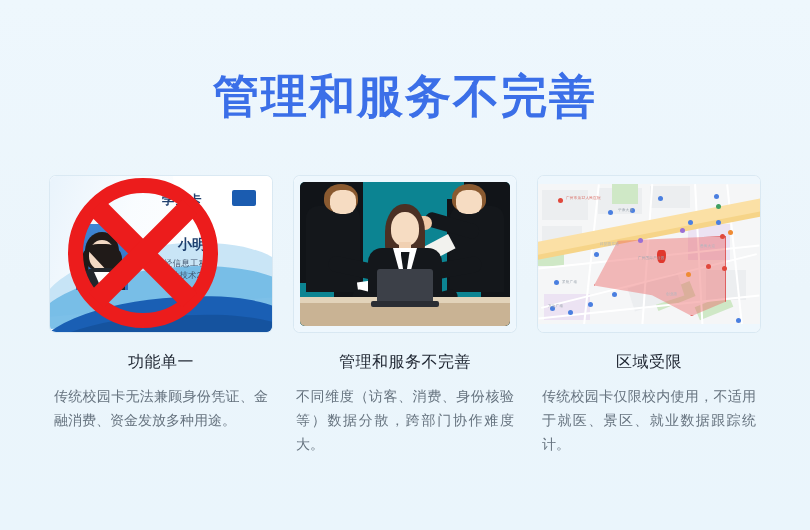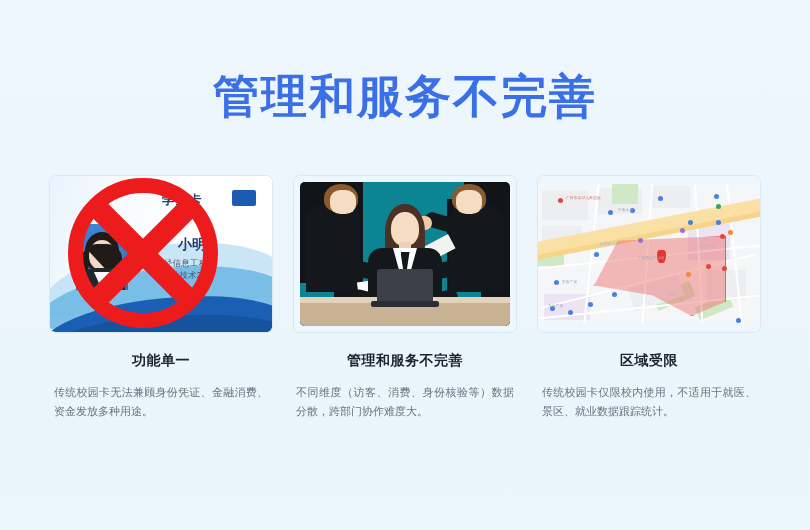--- a/index.html
+++ b/index.html
@@ -37,26 +37,26 @@
   .col{width:222px;display:block;}
 
   .thumb{
     width:222px;height:156px;border-radius:6px;overflow:hidden;
     position:relative;background:#fff;
     box-shadow:0 0 0 1px rgba(140,175,205,.18);
   }
 
   .card-title{
     margin-top:20px;text-align:center;
-    font-size:14px;font-weight:bold;color:#1d2430;letter-spacing:.5px;
+    font-size:16px;font-weight:normal;color:#1d2430;letter-spacing:.5px;
     line-height:1.2;white-space:nowrap;
   }
   .card-body{
     margin-top:14px;
-    font-size:11px;color:#66737f;line-height:1.72;
+    font-size:14px;color:#66737f;line-height:1.72;
     text-align:justify;text-align-last:left;
     padding:0 4px;
     font-family:Liberation Serif, serif;
   }
   .col-3 .card-body{padding:0 2px;}
 
   
   .idcard{position:absolute;inset:0;background:#ffffff;overflow:hidden;}
   .idcard .sheen{
     position:absolute;left:-10%;top:-30%;width:70%;height:160%;

